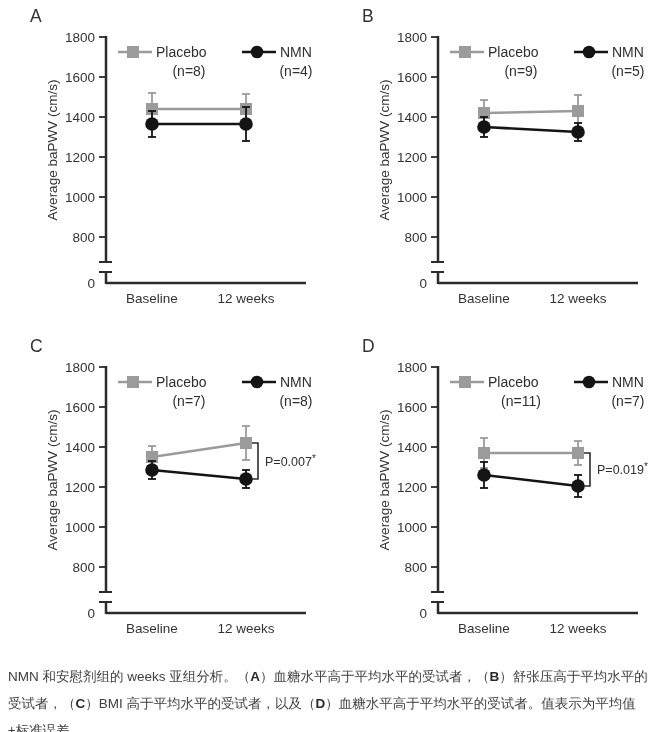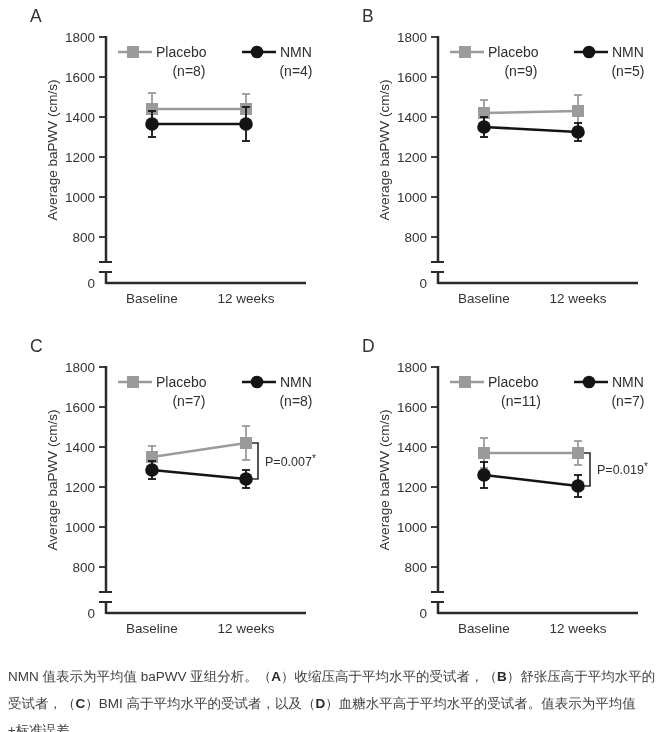--- a/index.html
+++ b/index.html
@@ -246,14 +246,14 @@
             <line x1="242" y1="145" x2="250" y2="145" stroke="#141414" stroke-width="1.8"></line>
             <line x1="242" y1="167" x2="250" y2="167" stroke="#141414" stroke-width="1.8"></line>
             <line x1="152" y1="145" x2="246" y2="156" stroke="#141414" stroke-width="2.6"></line>
             <circle cx="152" cy="145" r="6.8" fill="#141414"></circle>
             <circle cx="246" cy="156" r="6.8" fill="#141414"></circle>
           </g>
           <path d="M 252 123 L 258 123 L 258 156 L 252 156" fill="none" stroke="#2b2b2b" stroke-width="1.6"></path>
           <text x="265" y="144" fill="#2f2f2f" font-size="12.5"><tspan>P=0.019</tspan><tspan dy="-4" font-size="10">*</tspan></text>
         </svg></div>
     </div>
-  <p class="caption"><span>NMN 值表示为平均值 baPWV 亚组分析。（</span><b>A</b><span>）收缩压高于平均水平的受试者，（</span><b>B</b><span>）舒张压高于平均水平的受试者，（</span><b>C</b><span>）BMI 高于平均水平的受试者，以及（</span><b>D</b><span>）血糖水平高于平均水平的受试者。值表示为平均值±标准误差。</span></p>
+  <p class="caption"><span>NMN 和安慰剂组的 weeks 亚组分析。（</span><b>A</b><span>）血糖水平高于平均水平的受试者，（</span><b>B</b><span>）舒张压高于平均水平的受试者，（</span><b>C</b><span>）BMI 高于平均水平的受试者，以及（</span><b>D</b><span>）血糖水平高于平均水平的受试者。值表示为平均值±标准误差。</span></p>
 </div>
 
 </body></html>

